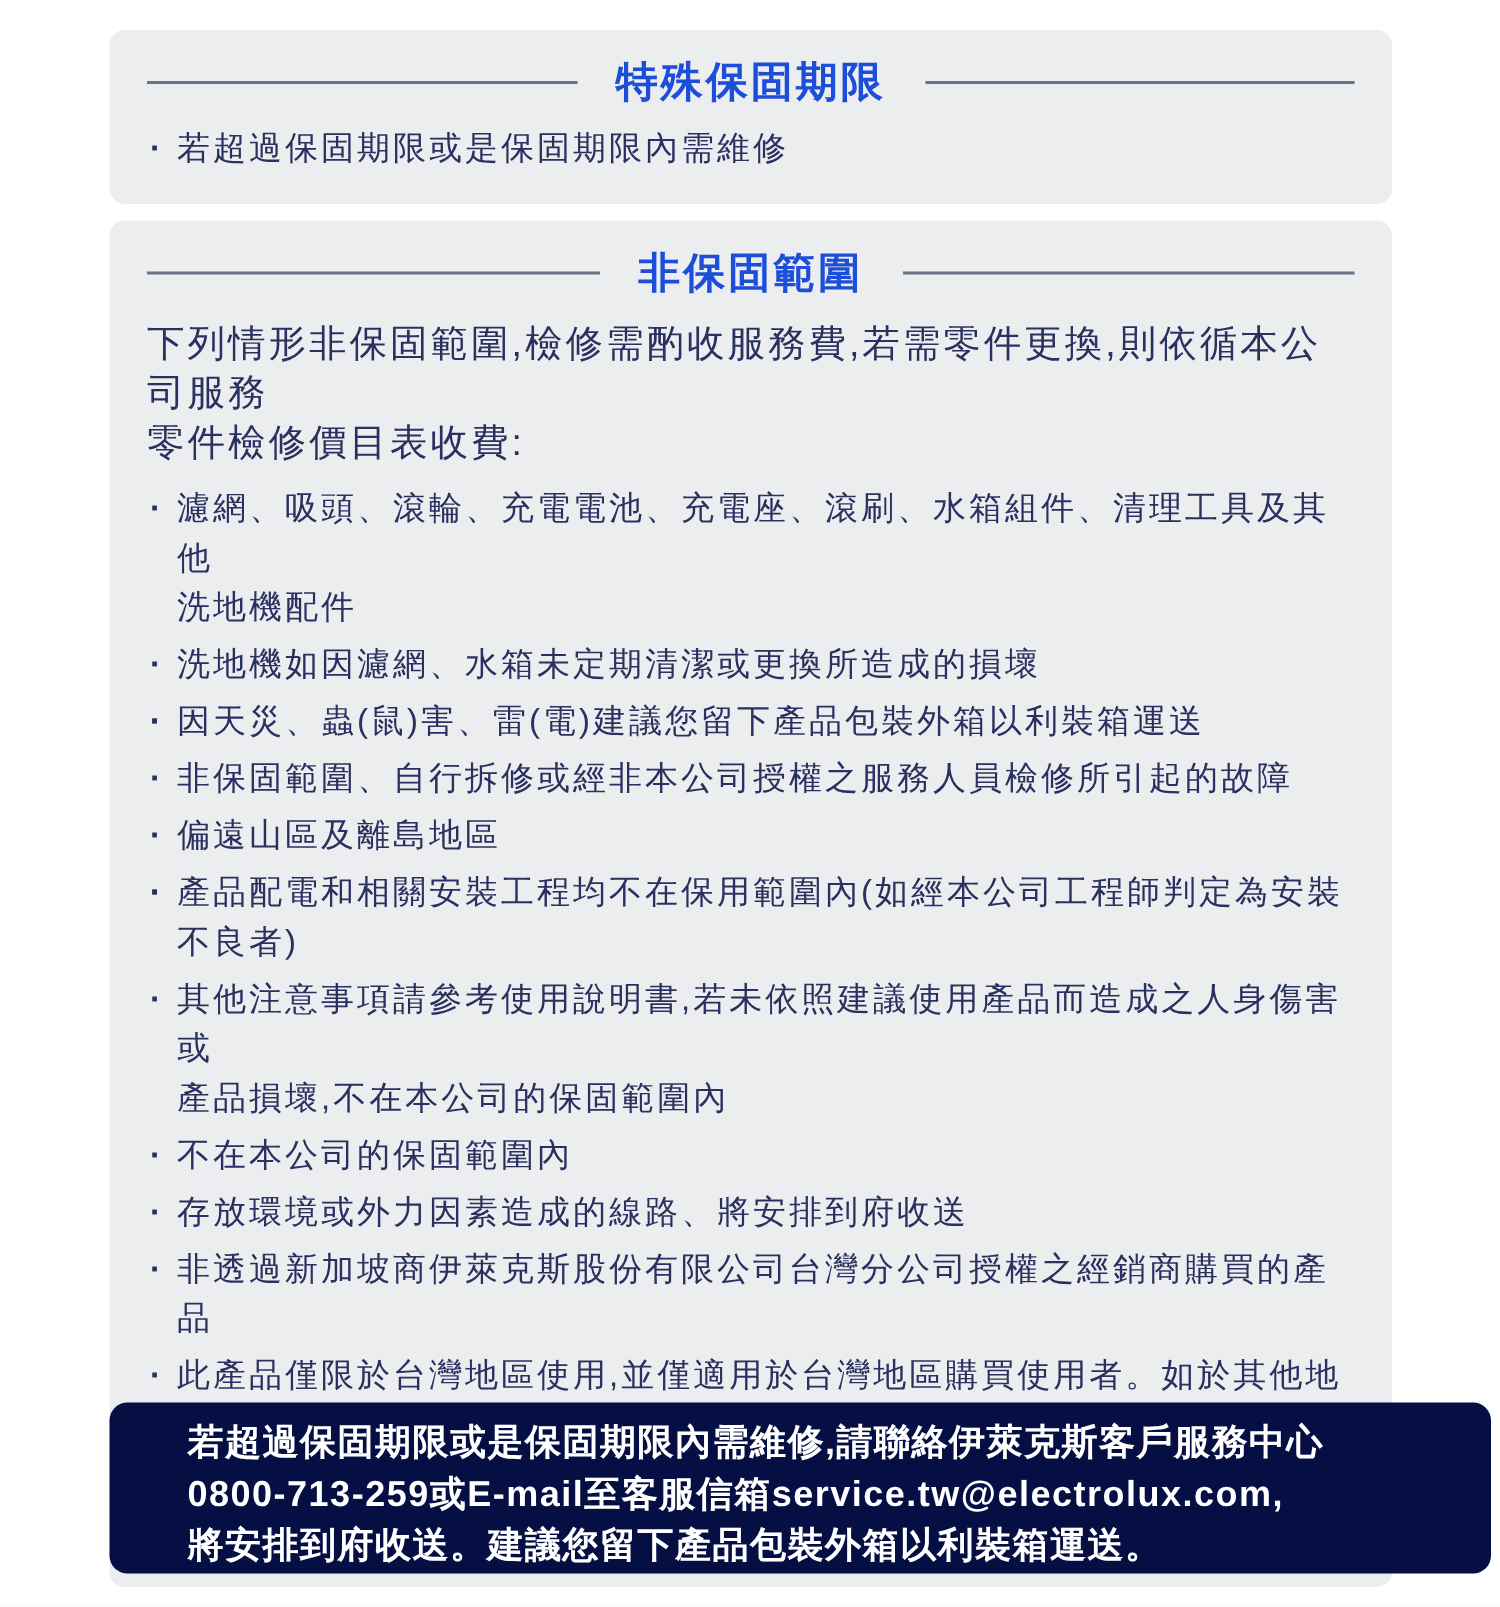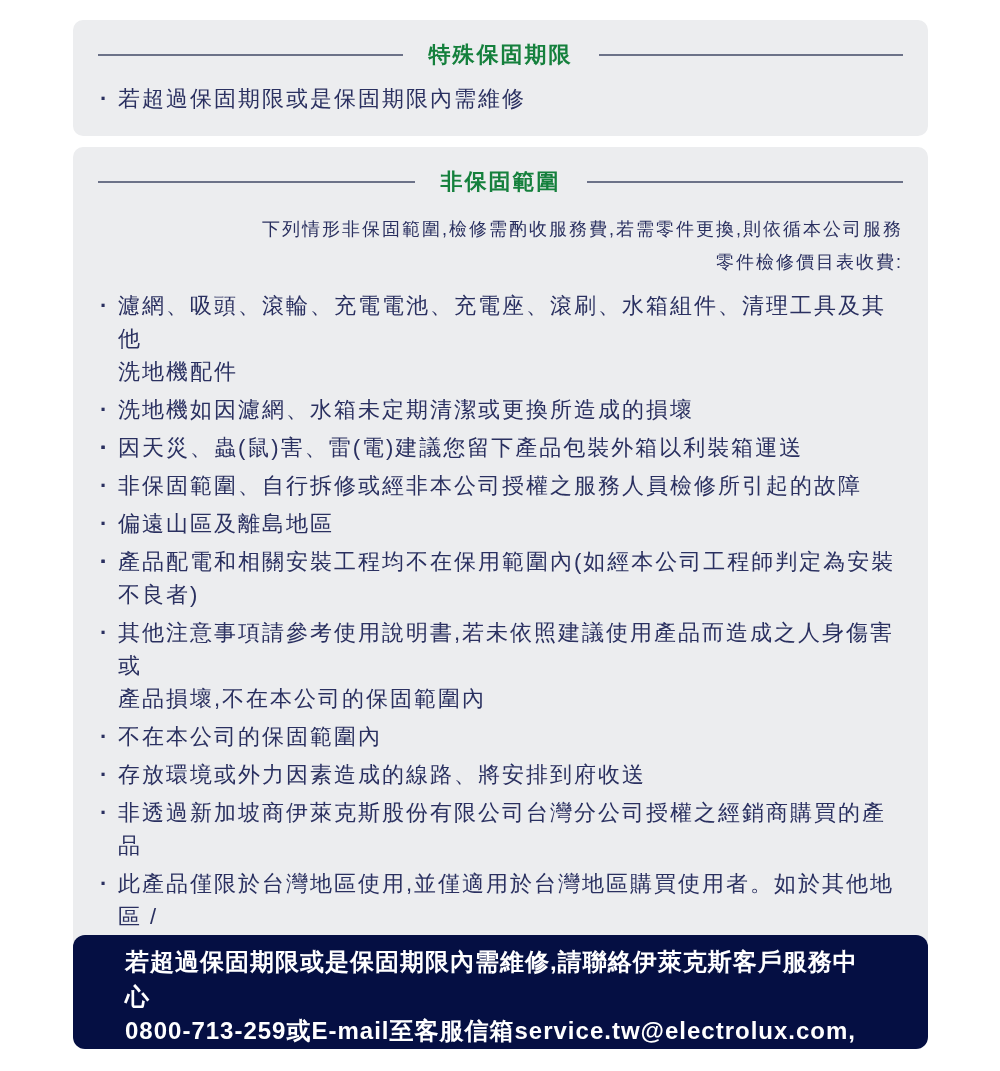--- a/index.html
+++ b/index.html
@@ -27,34 +27,33 @@
     display: flex;
     align-items: center;
   }
   .hline {
     flex: 1;
     height: 2px;
     background: #6C7288;
   }
   .panel-title {
     margin: 0 26px;
-    font-size: 22px;
+    font-size: 28px;
     font-weight: bold;
     letter-spacing: 2px;
     line-height: 30px;
-    color: #15803d;
+    color: #1d4ed8;
     white-space: nowrap;
   }
   .intro {
     margin: 16px 0 10px 0;
-    font-size: 18px;
+    font-size: 25px;
     letter-spacing: 2px;
     line-height: 33px;
     white-space: pre-line;
-    text-align: right;
   }
   ul.bullet-list {
     list-style: none;
     margin-top: 12px;
   }
   #panel-nonwarranty ul.bullet-list { margin-top: 0; }
   ul.bullet-list li {
     position: relative;
     padding-left: 20px;
     font-size: 22px;
@@ -76,21 +75,21 @@
     margin: 11px 0 0 20px;
     font-size: 21px;
     letter-spacing: 2.5px;
     line-height: 30px;
     color: #2A3060;
   }
   #footer-notice {
     position: absolute;
     left: 73px;
     top: 935px;
-    width: 855px;
+    width: 921px;
     height: 114px;
     background: #050F43;
     border-radius: 12px;
     padding: 10px 50px 0 52px;
     color: #ffffff;
     font-weight: bold;
     font-size: 24px;
     letter-spacing: 1px;
     line-height: 34.5px;
   }

